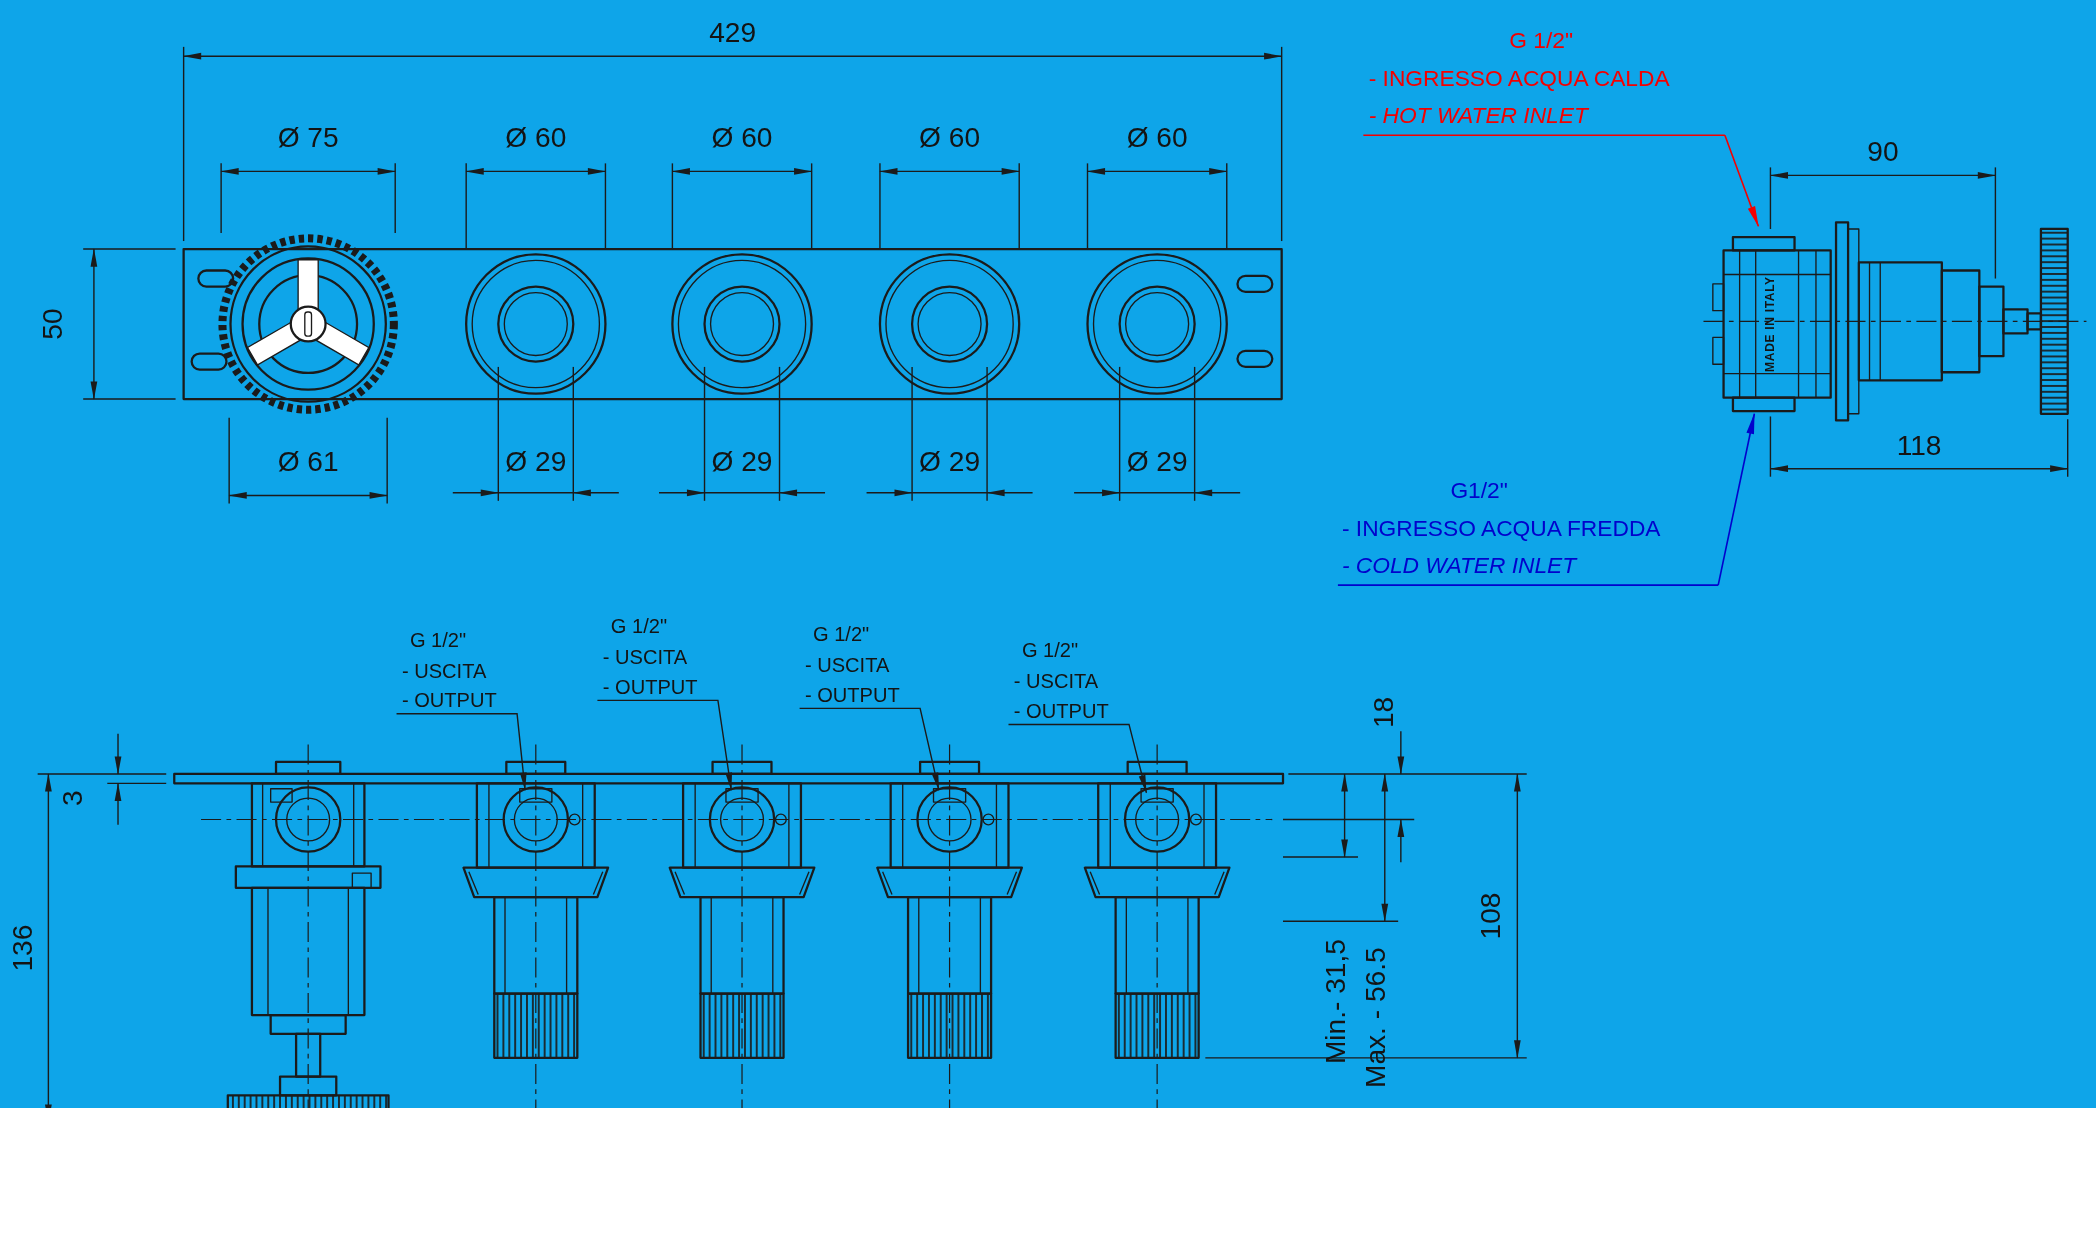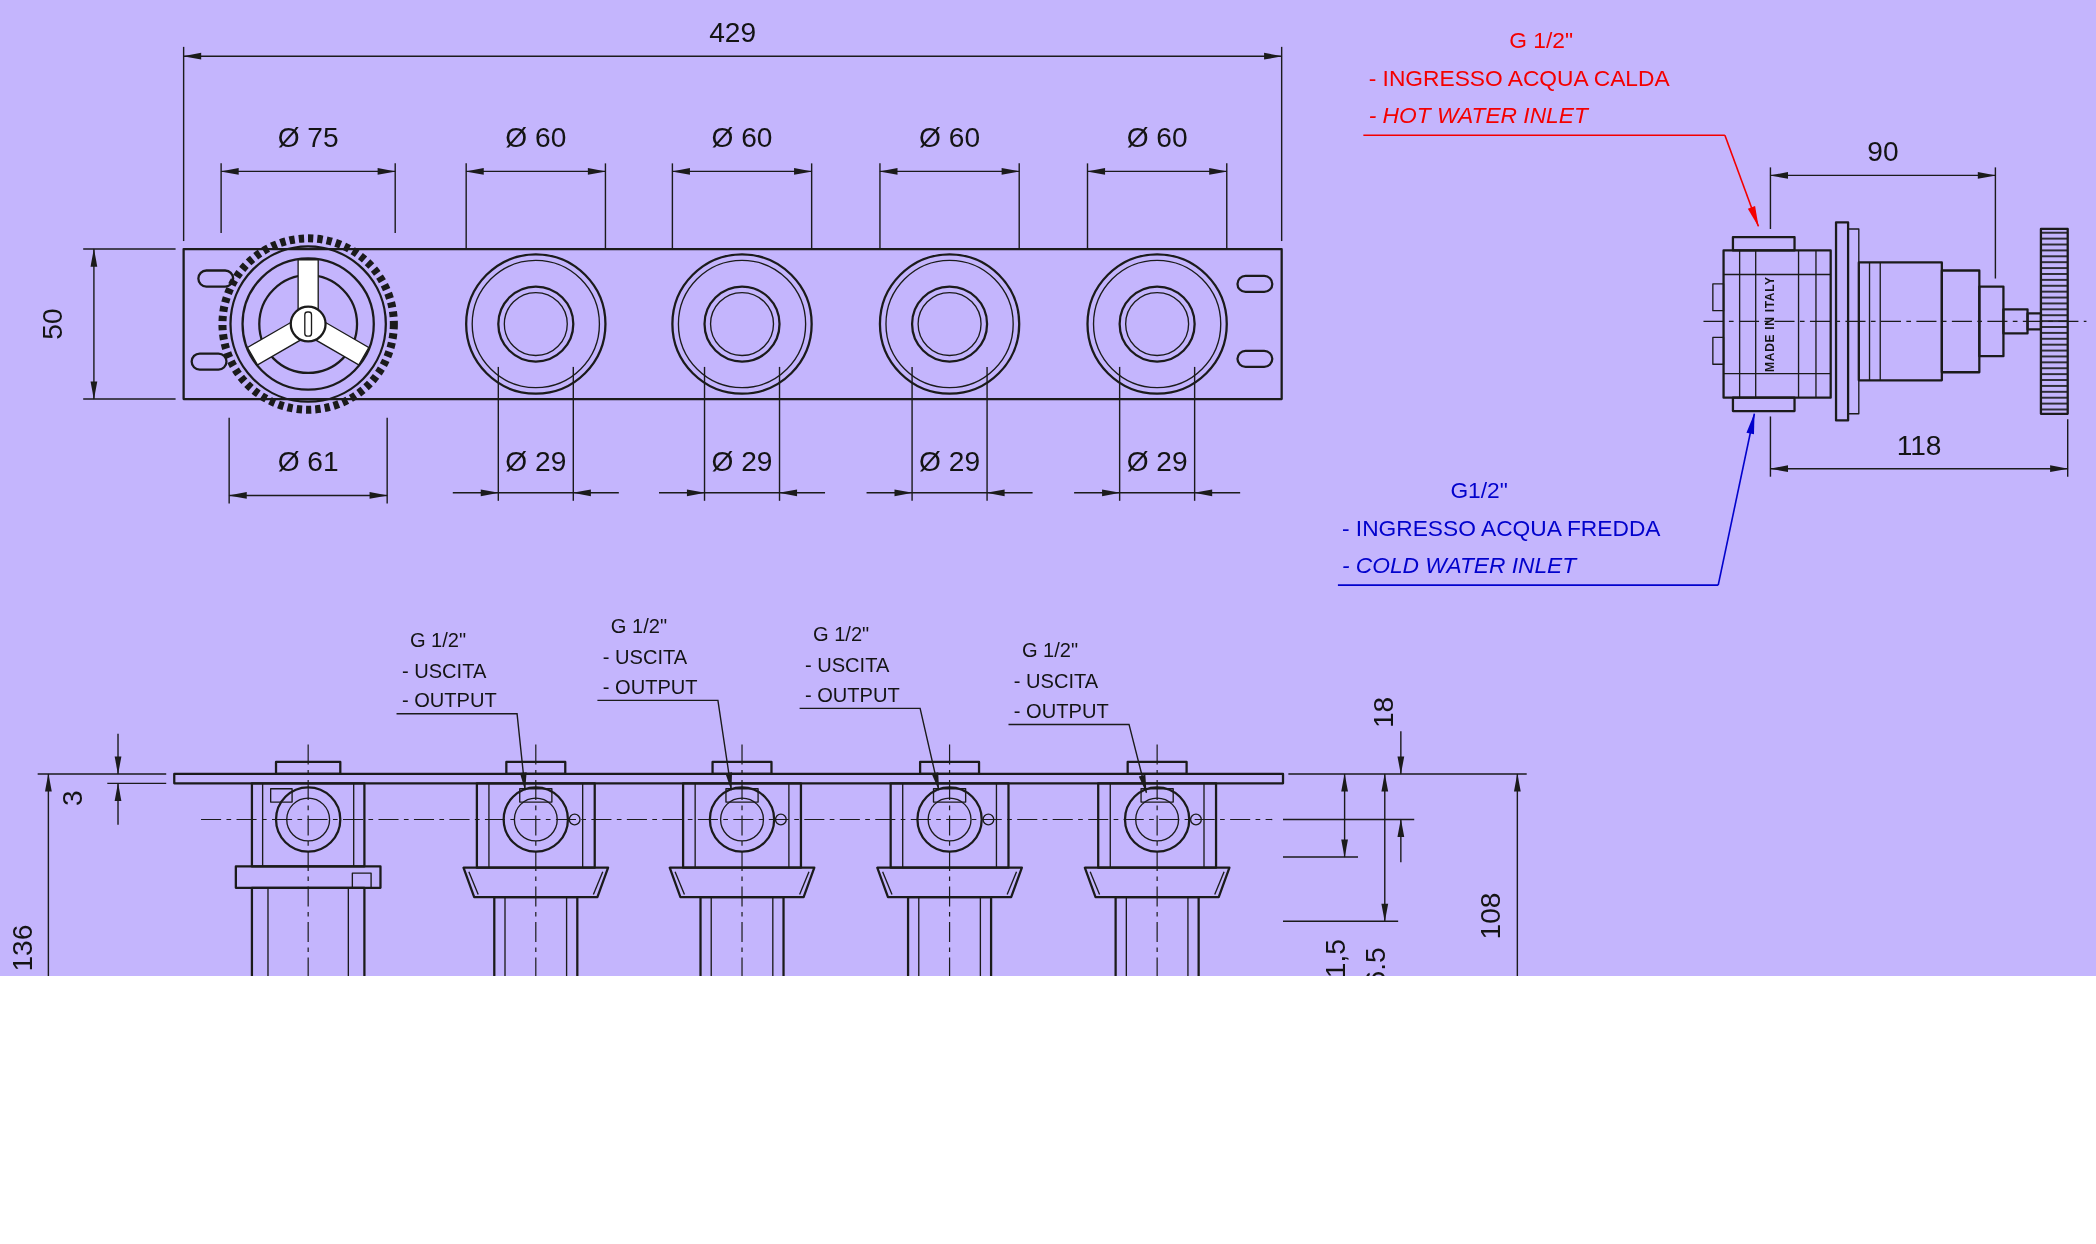--- a/index.html
+++ b/index.html
@@ -1,16 +1,16 @@
 <!DOCTYPE html>
 <html><head>
 <meta charset="utf-8">
 <style>
   html,body{margin:0;padding:0;background:#ffffff}
-  #stage{width:2096px;height:976px;background:#c4b5fd;overflow:hidden}
+  #stage{width:2096px;height:1108px;background:#0ea5e9;overflow:hidden}
   svg{display:block;font-family:"Liberation Sans","DejaVu Sans",sans-serif}
   .ln{fill:none;stroke:#1b1b1b;stroke-width:1.7;stroke-linejoin:round;stroke-linecap:square}
   .lt{fill:none;stroke:#1b1b1b;stroke-width:1;stroke-linejoin:round}
   .dim{fill:none;stroke:#1b1b1b;stroke-width:1.05}
   .cl{fill:none;stroke:#1b1b1b;stroke-width:.9;stroke-dasharray:15 4 3.5 4}
   .teeth{fill:none;stroke:#1b1b1b;stroke-width:6;stroke-dasharray:4 3}
   .txt{fill:#141414;font-size:21px}
   .mid{text-anchor:middle}
   .small{font-size:15px;fill:#141414}
   .lbl{font-size:17px}

